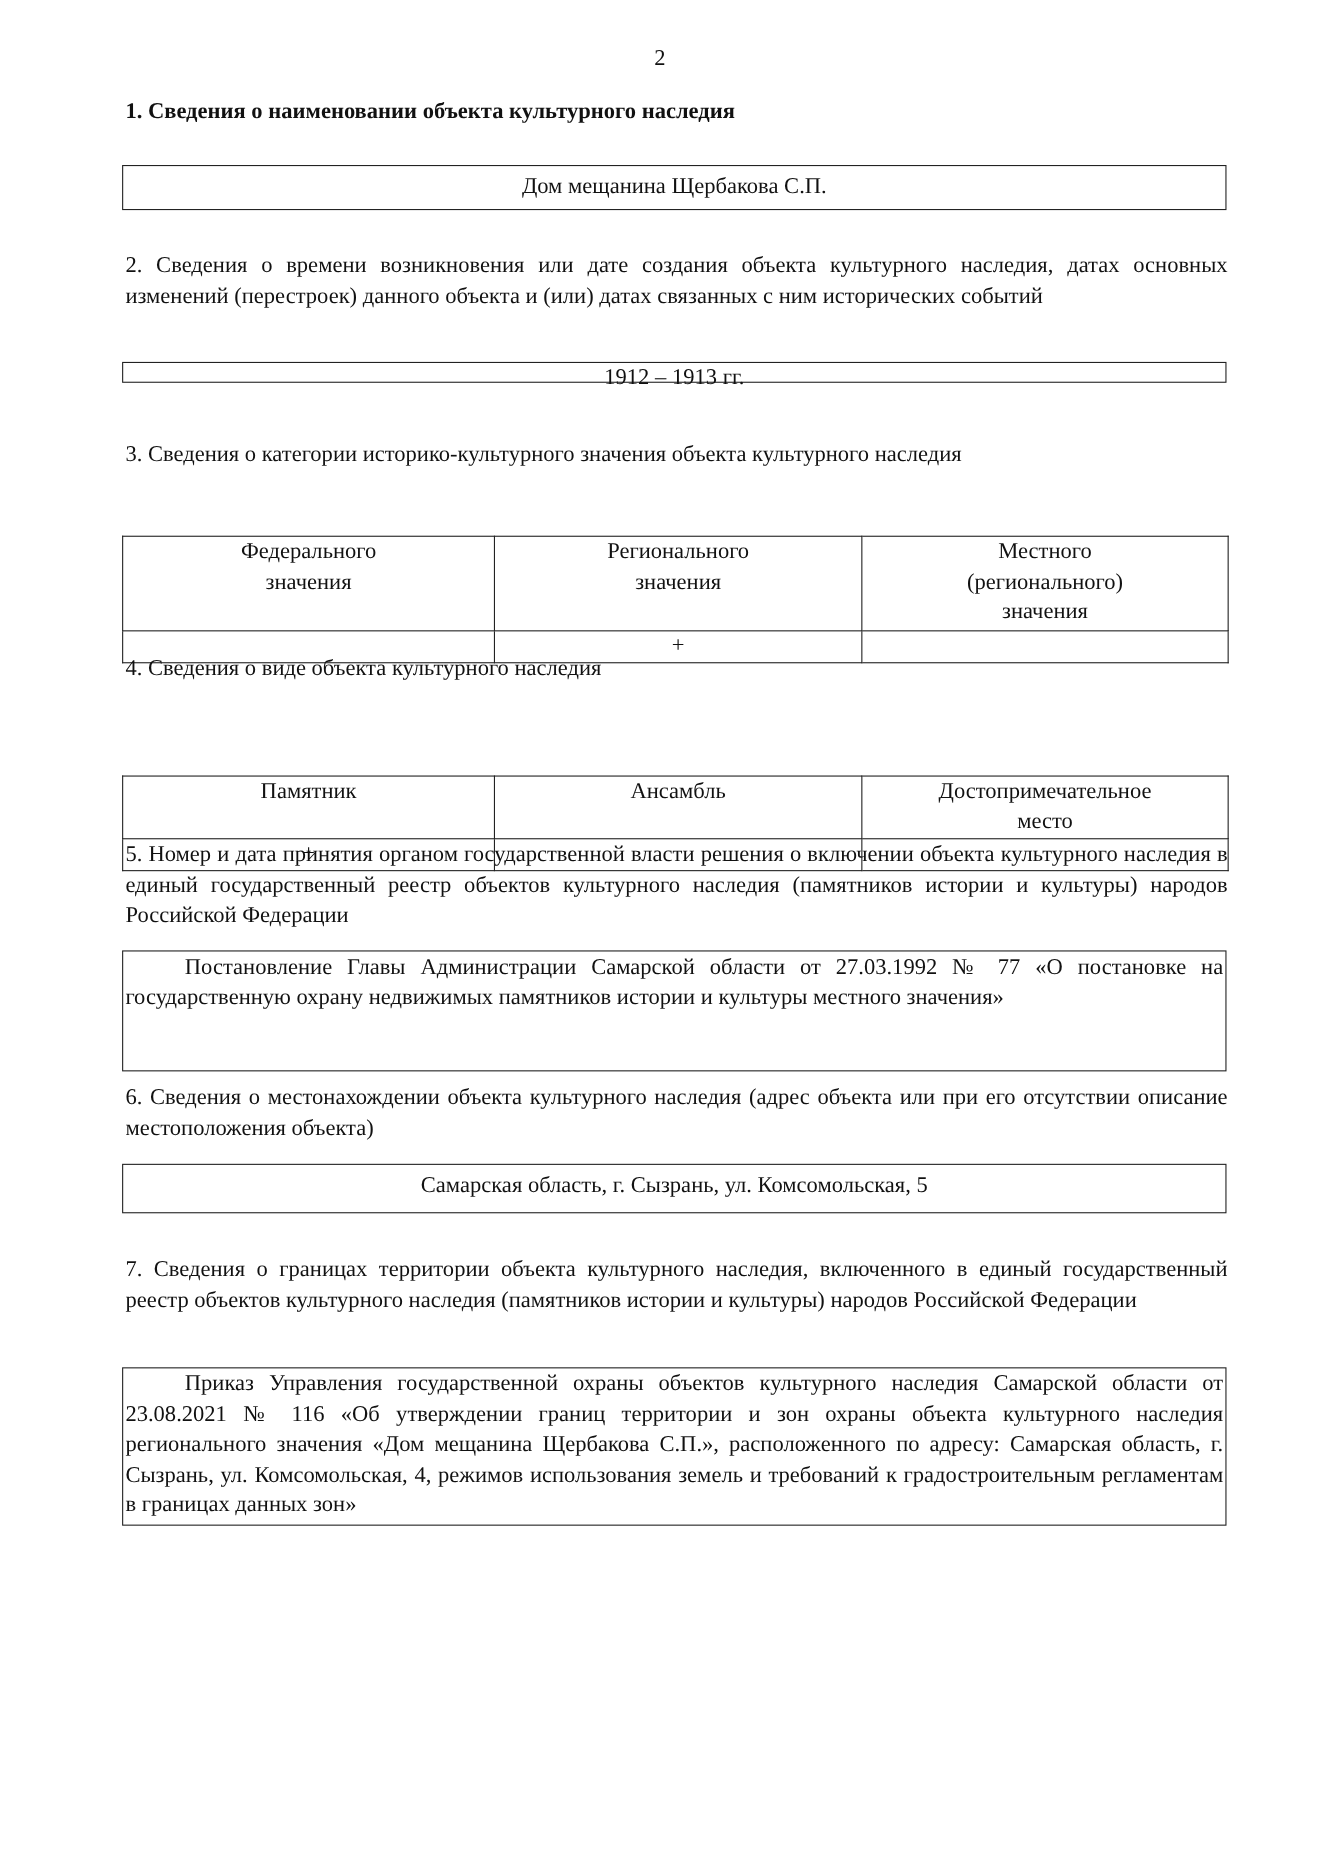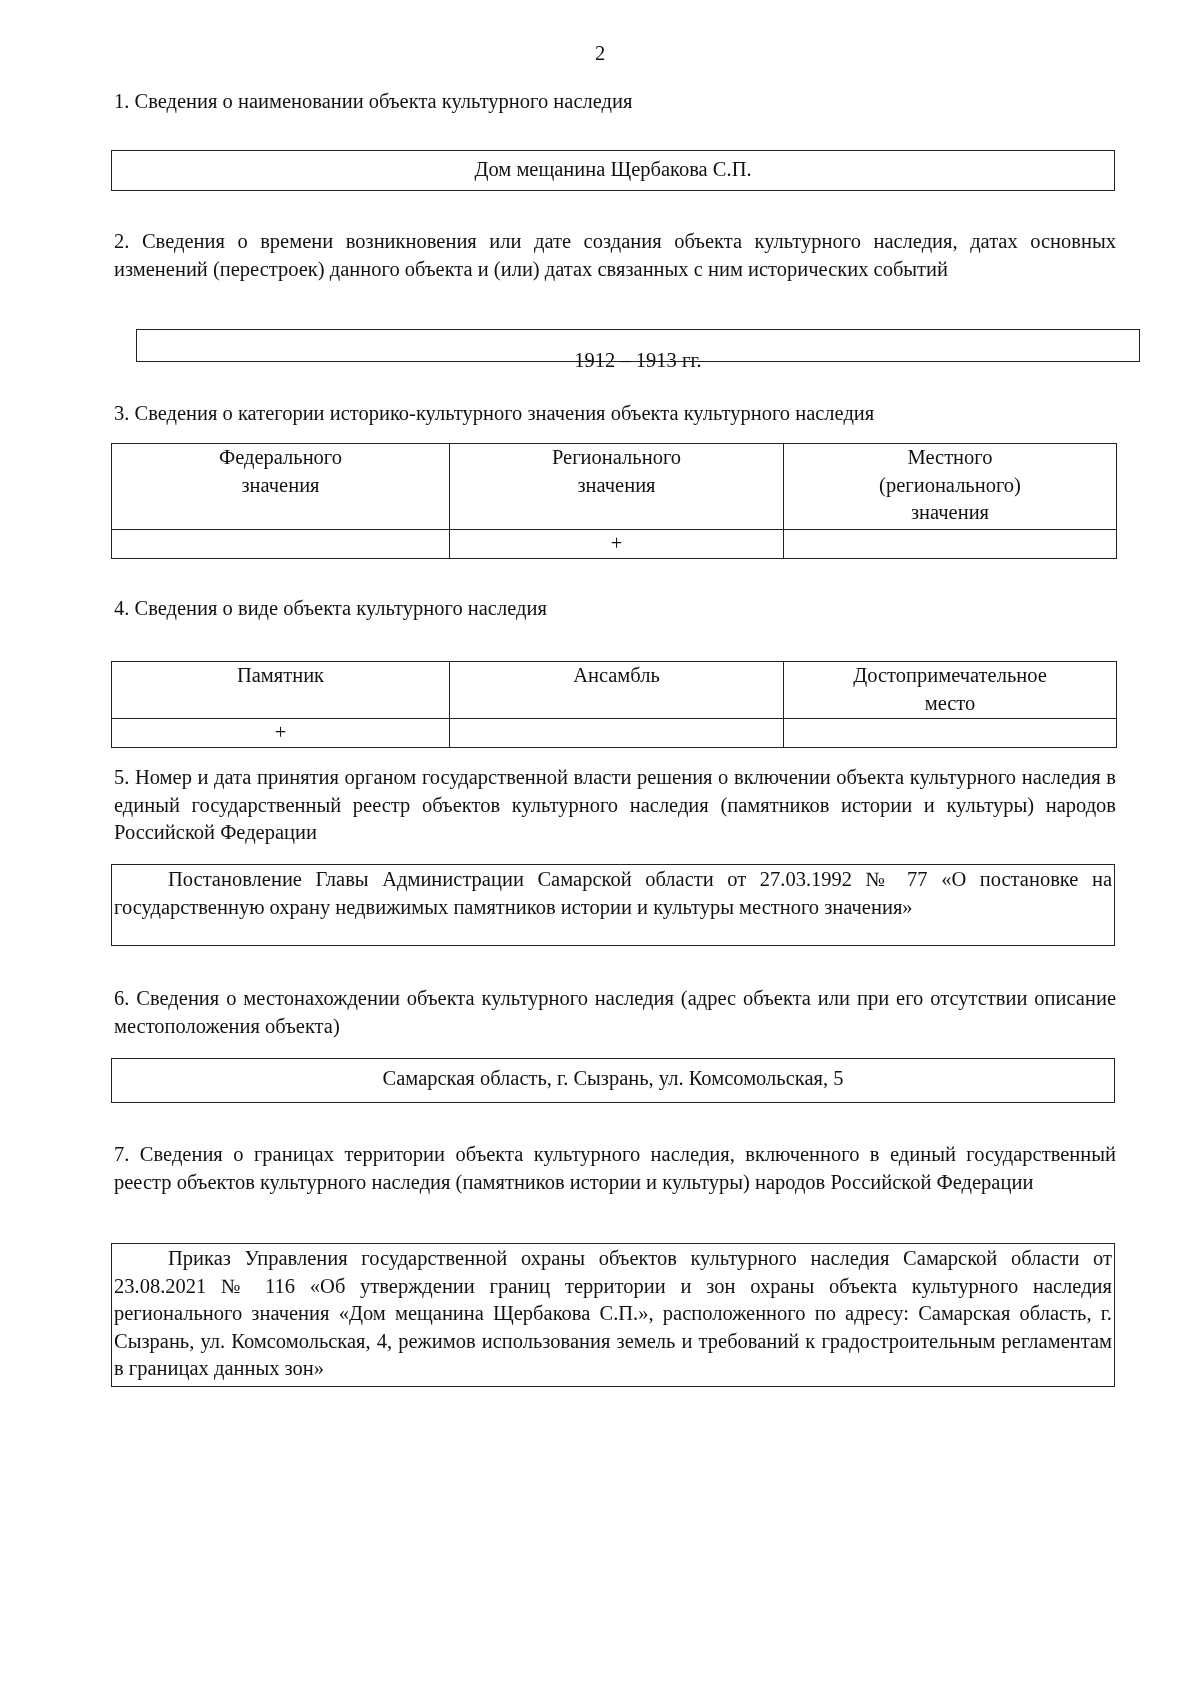--- a/index.html
+++ b/index.html
@@ -6,36 +6,36 @@
     body {
       width: 1200px; height: 1697px; position: relative; overflow: hidden;
       font-family: "Liberation Serif", "DejaVu Serif", serif;
       color: #111111; font-size: 20.5px; line-height: 27.5px;
     }
     .page-number { position: absolute; top: 40px; left: 0; width: 1200px; text-align: center; }
     .heading { position: absolute; left: 114px; width: 1002px; text-align: justify; text-align-last: left; }
     .box { position: absolute; left: 111px; width: 1004px; border: 1.5px solid #222; box-sizing: border-box; }
     .box.center { text-align: center; }
     .box.para { text-align: justify; text-align-last: left; padding: 0 2px 0 2px; text-indent: 54px; }
-    table.grid { position: absolute; left: 111px; width: 1005px; border-collapse: collapse; table-layout: fixed; }
+    table.grid { position: absolute; left: 111px; width: 1005px; border-collapse: collapse; table-layout: fixed; margin-top: 44px; }
     table.grid td { border: 1.5px solid #222; text-align: center; vertical-align: top; padding: 0 4px; }
     table.grid col.c1 { width: 338px; }
     table.grid col.c2 { width: 334px; }
     table.grid col.c3 { width: 333px; }
   </style>
 </head>
 <body>
 
 <div class="page-number">2</div>
 
-<div class="heading" style="top:88px;">1. Сведения о наименовании объекта культурного наследия</div>
+<div class="heading" style="top:88px;font-weight:bold;">1. Сведения о наименовании объекта культурного наследия</div>
 <div class="box center" style="top:150px; height:41px; padding-top:5px;">Дом мещанина Щербакова С.П.</div>
 
 <div class="heading" style="top:228px;">2. Сведения о времени возникновения или дате создания объекта культурного наследия, датах основных изменений (перестроек) данного объекта и (или) датах связанных с ним исторических событий</div>
-<div class="box center" style="top:329px; height:33px; padding-top:17px;margin-left:25px;">1912 – 1913 гг.</div>
+<div class="box center" style="top:329px; height:19px; padding-top:0;">1912 – 1913 гг.</div>
 
 <div class="heading" style="top:400px;">3. Сведения о категории историко-культурного значения объекта культурного наследия</div>
 <table class="grid" style="top:443px;">
   <colgroup>
       <col class="c1">
       <col class="c2">
       <col class="c3">
     </colgroup>
   <tbody>
       <tr style="height:86px;">
@@ -74,19 +74,19 @@
   </tr>
   <tr style="height:28px;">
     <td>+</td>
     <td></td>
     <td></td>
   </tr>
 </tbody>
   </table>
 
 <div class="heading" style="top:764px;">5. Номер и дата принятия органом государственной власти решения о включении объекта культурного наследия в единый государственный реестр объектов культурного наследия (памятников истории и культуры) народов Российской Федерации</div>
-<div class="box para" style="top:864px; height:82px; padding-top:1px;">Постановление Главы Администрации Самарской области от 27.03.1992 № 77 «О постановке на государственную охрану недвижимых памятников истории и культуры местного значения»</div>
+<div class="box para" style="top:864px; height:110px; padding-top:1px;">Постановление Главы Администрации Самарской области от 27.03.1992 № 77 «О постановке на государственную охрану недвижимых памятников истории и культуры местного значения»</div>
 
 <div class="heading" style="top:985px;">6. Сведения о местонахождении объекта культурного наследия (адрес объекта или при его отсутствии описание местоположения объекта)</div>
 <div class="box center" style="top:1058px; height:45px; padding-top:6px;">Самарская область, г. Сызрань, ул. Комсомольская, 5</div>
 
 <div class="heading" style="top:1141px;">7. Сведения о границах территории объекта культурного наследия, включенного в единый государственный реестр объектов культурного наследия (памятников истории и культуры) народов Российской Федерации</div>
 <div class="box para" style="top:1243px; height:144px; padding-top:1px;">Приказ Управления государственной охраны объектов культурного наследия Самарской области от 23.08.2021 № 116 «Об утверждении границ территории и зон охраны объекта культурного наследия регионального значения «Дом мещанина Щербакова С.П.», расположенного по адресу: Самарская область, г. Сызрань, ул. Комсомольская, 4, режимов использования земель и требований к градостроительным регламентам в границах данных зон»</div>
 
 </body></html>

